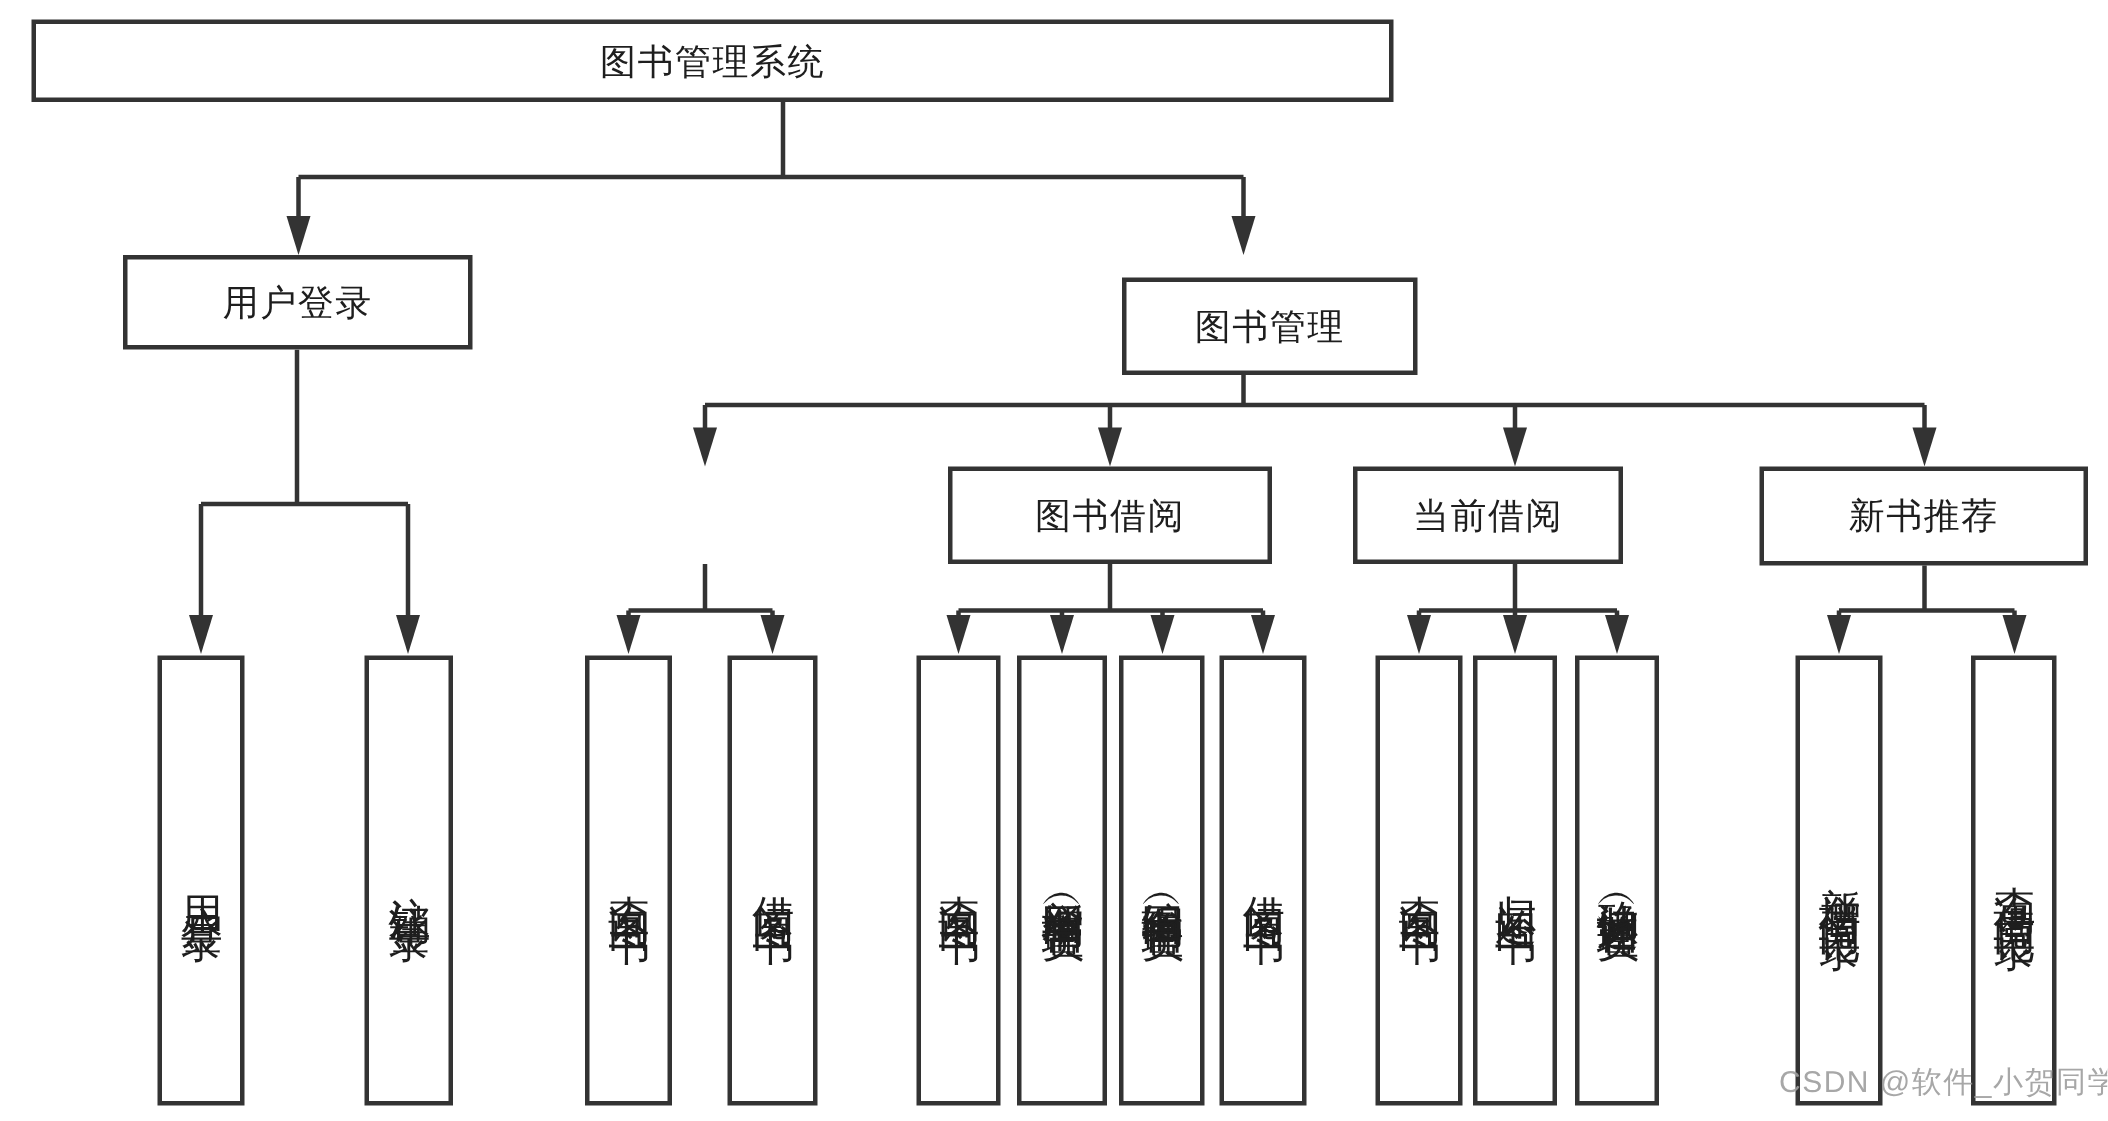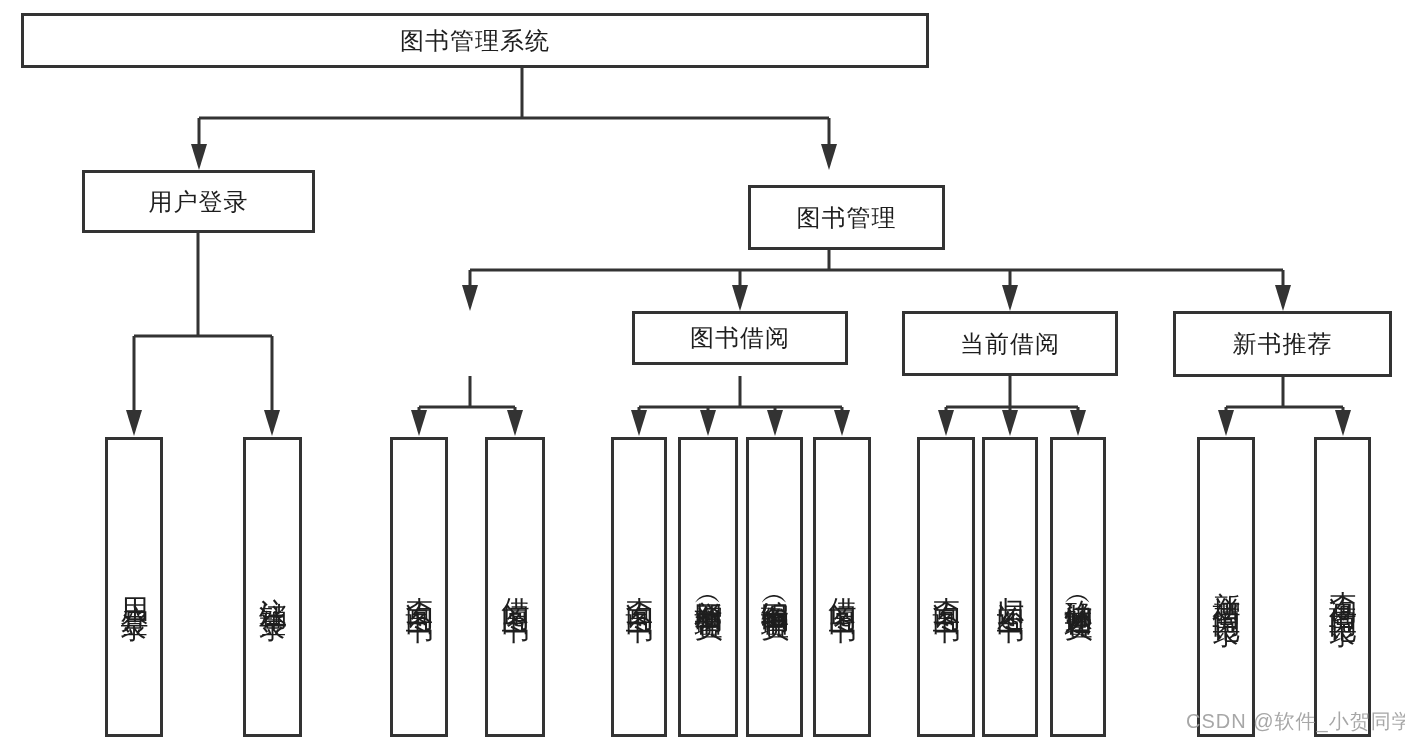--- a/index.html
+++ b/index.html
@@ -87,24 +87,24 @@
     <span class="h-label">图书管理系统</span>
   </div>
 
   <div class="box" style="left:82px;top:170px;width:233px;height:63px;">
     <span class="h-label">用户登录</span>
   </div>
   <div class="box" style="left:712px;top:185px;width:197px;height:65px;margin-left:36px;">
     <span class="h-label">图书管理</span>
   </div>
 
-  <div class="box" style="left:632px;top:311px;width:216px;height:54px;">
+  <div class="box" style="left:632px;top:311px;width:216px;height:65px;">
     <span class="h-label">图书借阅</span>
   </div>
-  <div class="box" style="left:902px;top:311px;width:216px;height:65px;">
+  <div class="box" style="left:902px;top:311px;width:180px;height:65px;">
     <span class="h-label">当前借阅</span>
   </div>
   <div class="box" style="left:1173px;top:311px;width:219px;height:66px;">
     <span class="h-label">新书推荐</span>
   </div>
 
   <div class="box v-box" style="left:105px;top:437px;width:58px;height:300px;">用户登录</div>
   <div class="box v-box" style="left:243px;top:437px;width:59px;height:300px;">注销登录</div>
 
   <div class="box v-box" style="left:390px;top:437px;width:58px;height:300px;">查询图书</div>

